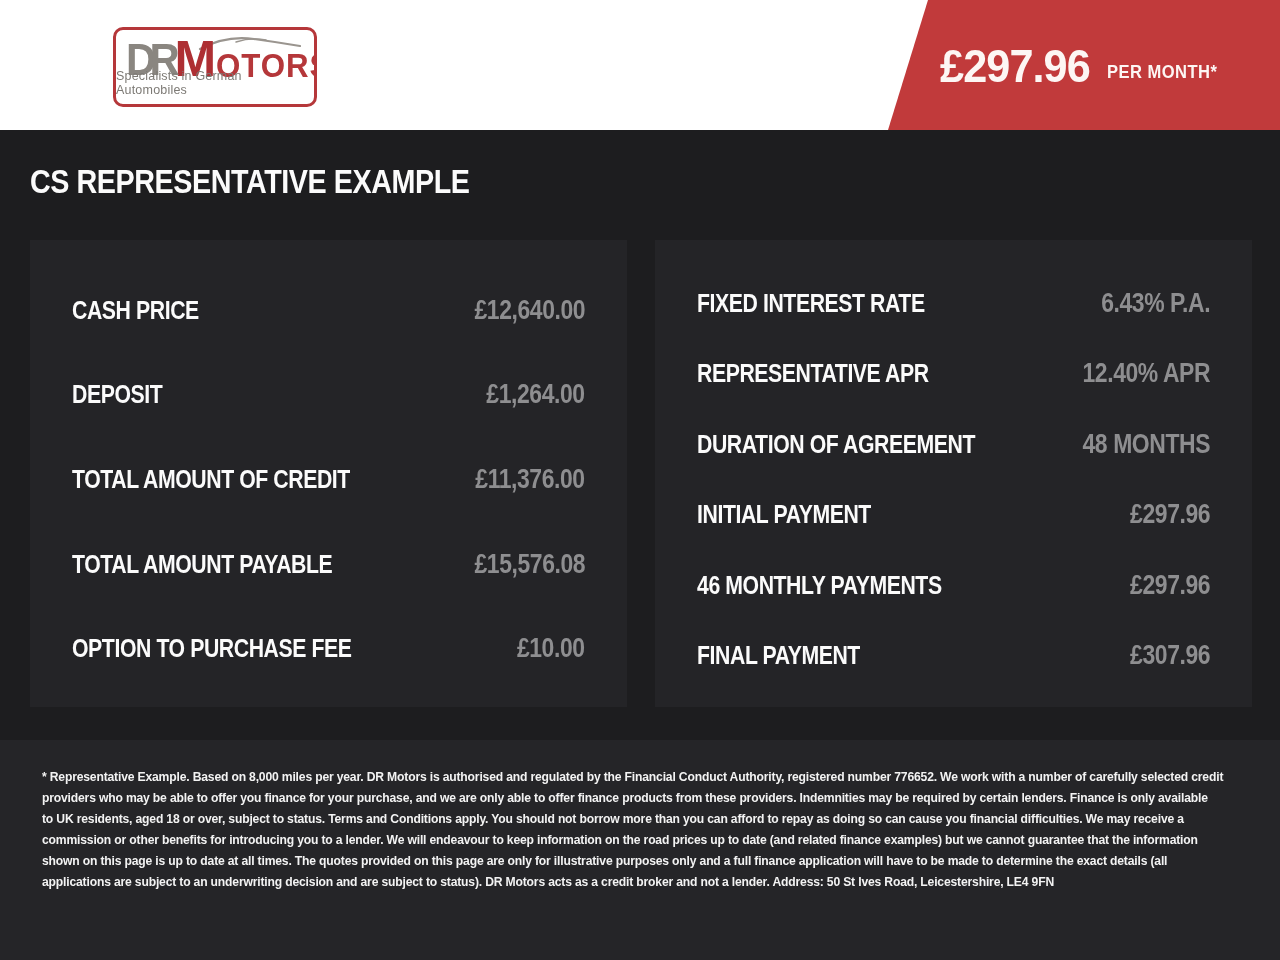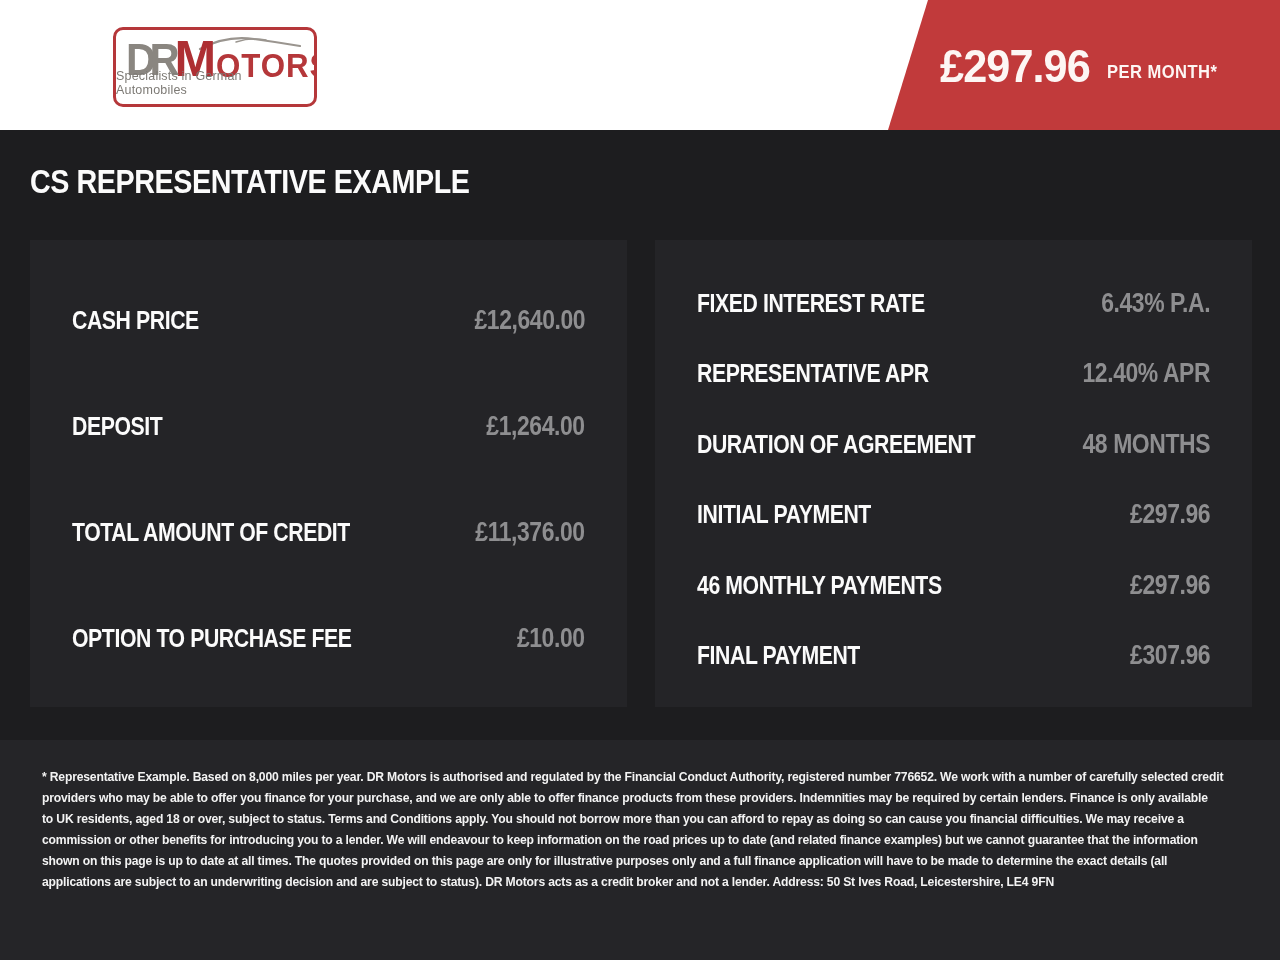--- a/index.html
+++ b/index.html
@@ -223,20 +223,24 @@
     </div>
     <div class="frow">
       <span class="lbl">DEPOSIT</span>
       <span class="val">£1,264.00</span>
     </div>
     <div class="frow">
       <span class="lbl">TOTAL AMOUNT OF CREDIT</span>
       <span class="val">£11,376.00</span>
     </div>
     <div class="frow">
+      <span class="lbl">TOTAL AMOUNT PAYABLE</span>
+      <span class="val">£15,576.08</span>
+    </div>
+    <div class="frow">
       <span class="lbl">OPTION TO PURCHASE FEE</span>
       <span class="val">£10.00</span>
     </div>
   </div>
 
   <div class="panel">
     <div class="frow">
       <span class="lbl">FIXED INTEREST RATE</span>
       <span class="val">6.43% P.A.</span>
     </div>

